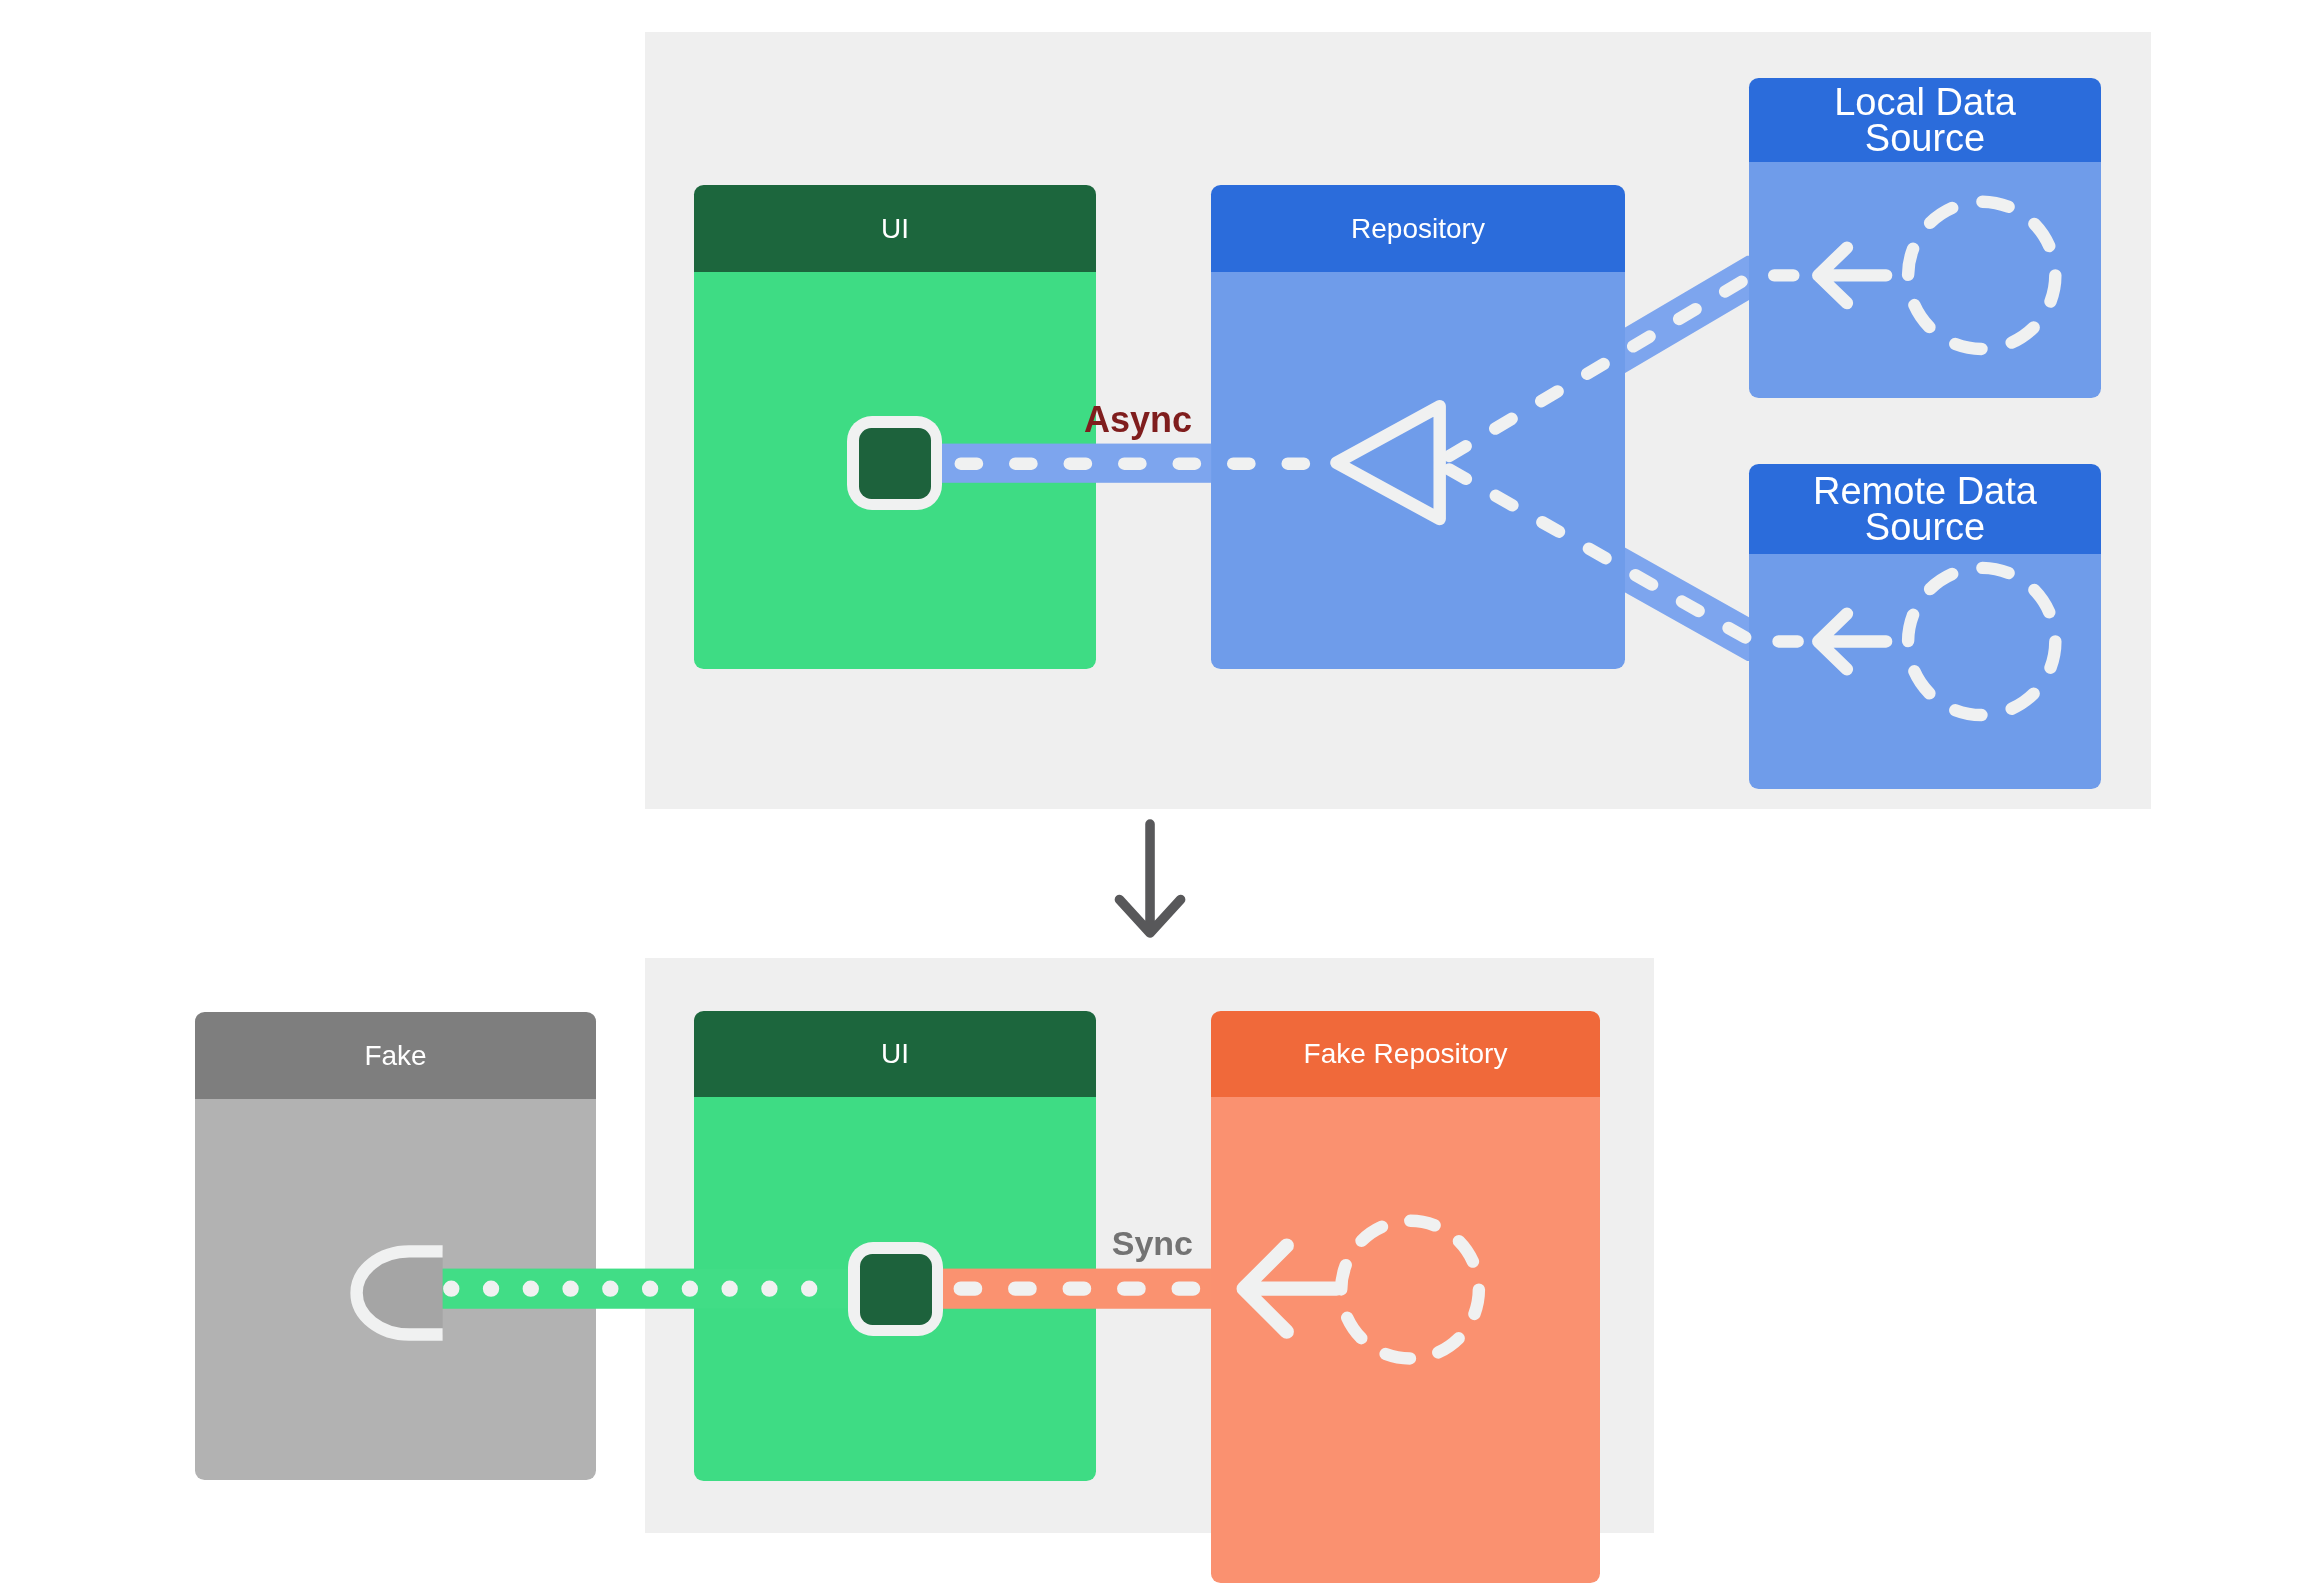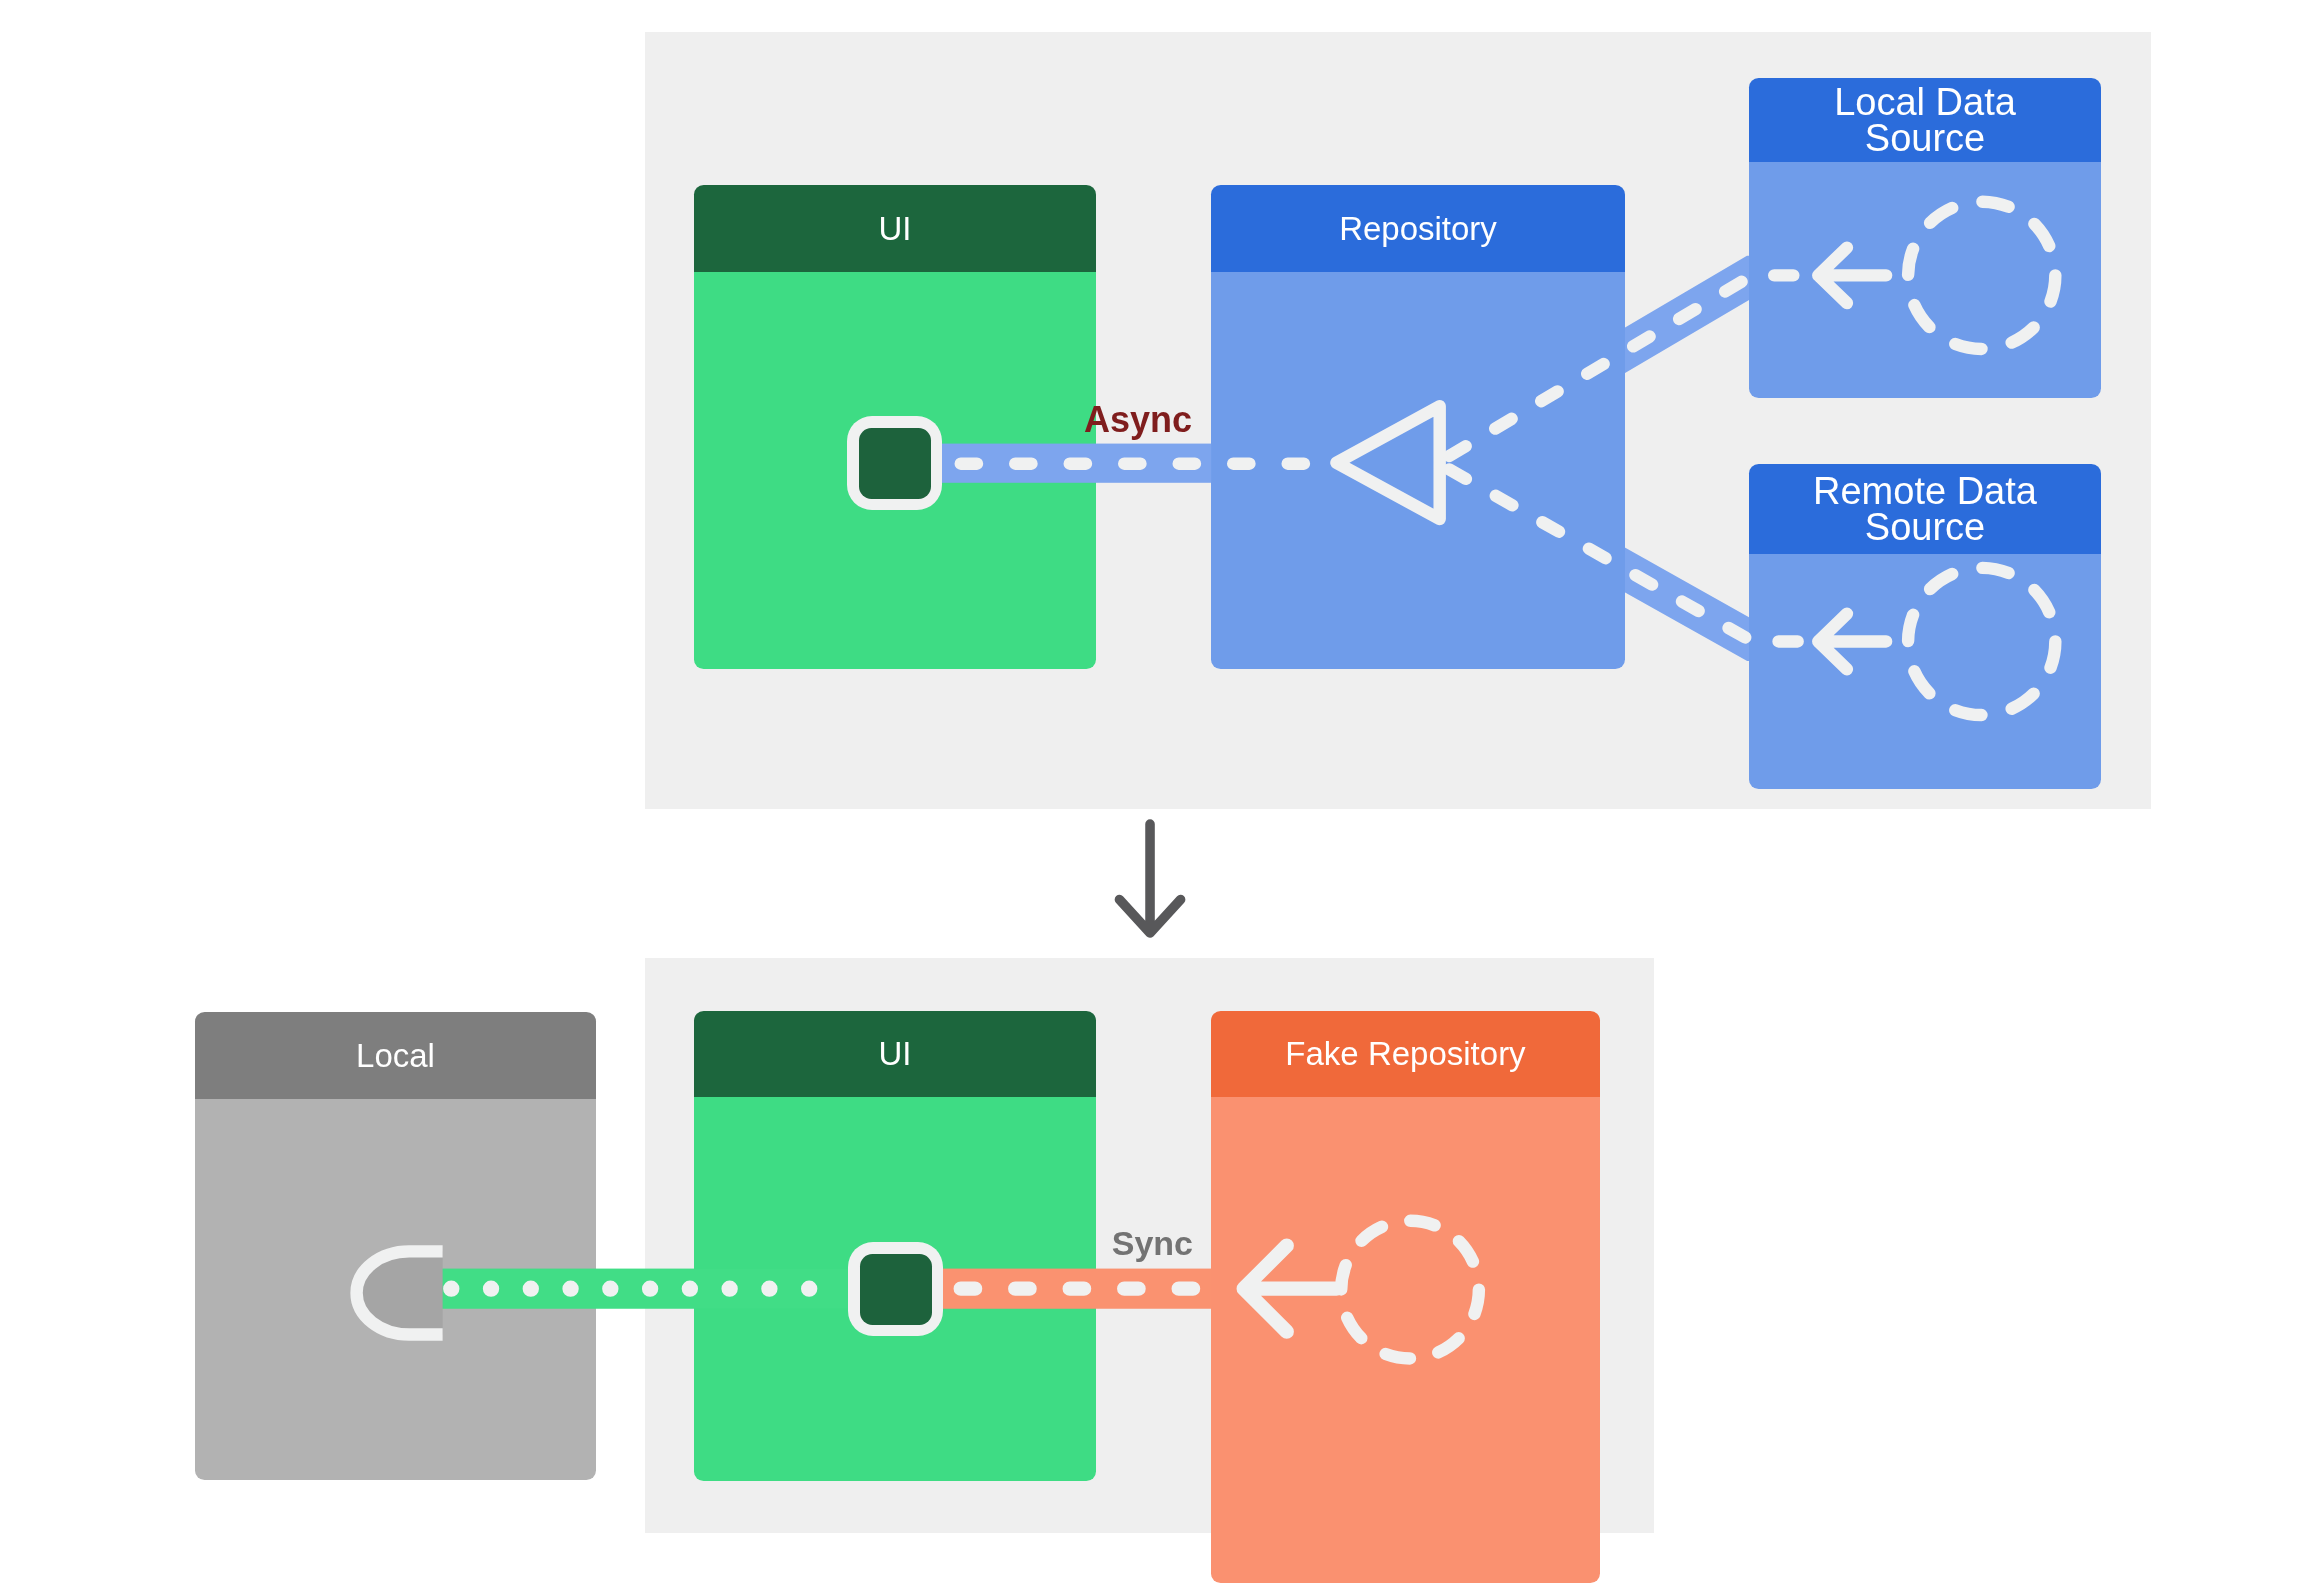--- a/index.html
+++ b/index.html
@@ -6,21 +6,21 @@
   .canvas{position:relative;width:2323px;height:1586px;background:#ffffff;overflow:hidden;
           font-family:"Liberation Sans", sans-serif;}
   .panel{position:absolute;background:#efefef;}
   .panel.top{left:645px;top:32px;width:1506px;height:777px;}
   .panel.bottom{left:645px;top:958px;width:1009px;height:575px;}
   .layer{position:absolute;left:0;top:0;pointer-events:none;}
   .box{position:absolute;border-radius:9.6px;}
   .box-header{position:absolute;left:0;top:0;width:100%;border-radius:9.6px 9.6px 0 0;
               display:flex;align-items:center;justify-content:center;}
   .box-body{position:absolute;left:0;width:100%;border-radius:0 0 9.6px 9.6px;}
-  .box-title{color:#ffffff;font-size:33px;font-weight:400;text-align:center;}
+  .box-title{color:#ffffff;font-size:28px;font-weight:400;text-align:center;}
   .box-title.small{font-size:38px;line-height:36px;max-width:249px;}
   
   .ui-top{left:694px;top:185px;width:402px;height:484px;}
   .repo{left:1211px;top:185px;width:414px;height:484px;border-radius:14px;}
   .local{left:1749px;top:78px;width:352px;height:320px;}
   .remote{left:1749px;top:464px;width:352px;height:325px;}
   
   .test{left:195px;top:1012px;width:401px;height:468px;}
   .ui-bottom{left:694px;top:1011px;width:402px;height:470px;}
   .fake{left:1211px;top:1011px;width:389px;height:572px;}
@@ -80,21 +80,21 @@
 
   <div class="box remote">
     <div class="box-header h94 blue-header">
       <span class="box-title small">Remote Data Source</span>
     </div>
     <div class="box-body b94 blue-body"></div>
   </div>
 
   <div class="box test">
     <div class="box-header h91 gray-header">
-      <span class="box-title">Local</span>
+      <span class="box-title">Fake</span>
     </div>
     <div class="box-body b91 gray-body"></div>
   </div>
 
   <div class="box ui-bottom">
     <div class="box-header h90 green-header">
       <span class="box-title">UI</span>
     </div>
     <div class="box-body b90 green-body"></div>
   </div>

